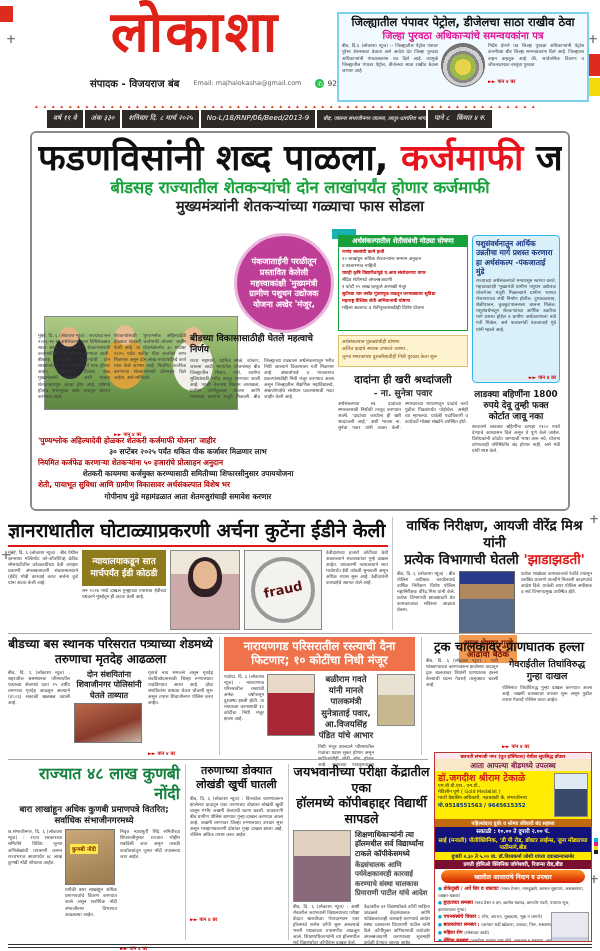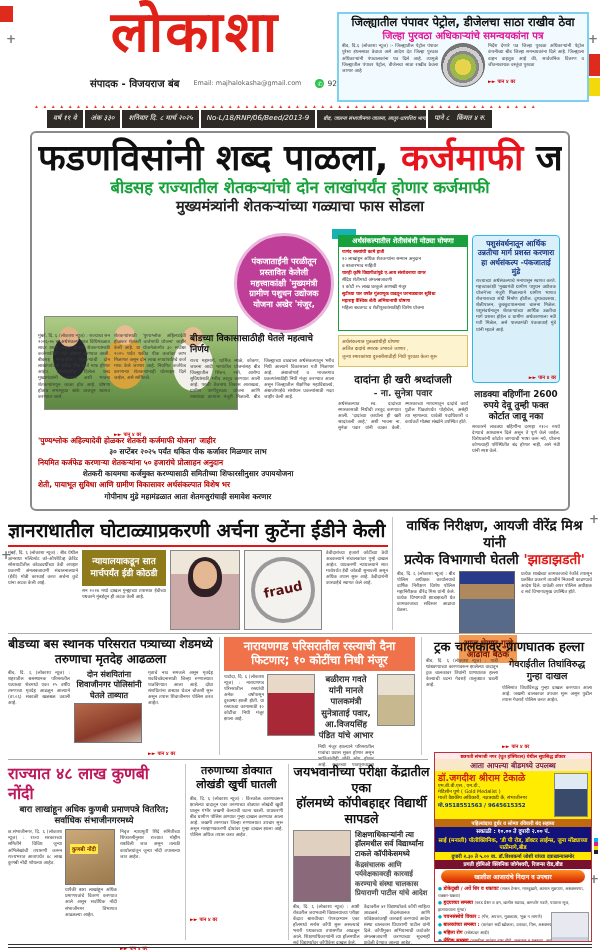--- a/index.html
+++ b/index.html
@@ -58,21 +58,21 @@
   .greenbox { border:1.5px solid #18a03c; background:#fff; overflow:hidden; }
   .greenbox .hd { background:#18a03c; color:#fff; font-size:6.8px; font-weight:bold; text-align:center; padding:2px 1px; line-height:1.1; }
   .greenbox ul { list-style:none; padding:2px 3px; }
   .greenbox li { font-size:4.6px; line-height:1.5; white-space:nowrap; overflow:hidden; }
   .li-r { color:#c40000; font-weight:bold; }
   .li-d { color:#333; }
   .creambox { background:#fdf3cf; border:1px solid #d8c06a; font-size:4.8px; line-height:1.55; color:#7a4a10; padding:2px 3px; overflow:hidden; }
   .tribute-t { font-size:10.5px; font-weight:900; color:#161616; text-align:center; line-height:1.2; }
   .tribute-b { font-size:9px; font-weight:bold; color:#333; text-align:center; }
   .bluebox { background:#d9f0fa; border:1.5px solid #30b6e8; border-radius:4px; padding:3px; overflow:hidden; }
-  .bluebox .hd { font-size:7.4px; font-weight:900; color:#14317e; text-align:center; line-height:1.25; margin-bottom:2px; }
+  .bluebox .hd { font-size:7.4px; font-weight:900; color:#14317e; text-align:left; line-height:1.25; margin-bottom:2px; }
   .ladki-t { font-size:8.8px; font-weight:900; color:#161616; text-align:center; line-height:1.25; }
   .colrow { display:flex; gap:4px; }
   .colhead { font-size:9px; font-weight:900; color:#101010; line-height:1.25; margin-bottom:2px; }
   .bullets div { font-size:7.4px; font-weight:bold; line-height:1.5; white-space:nowrap; overflow:hidden; }
   .b-r { color:#b40000; } .b-d { color:#222;text-align:center; }
 
   
   .story-h1 { font-weight:900; color:#101010; text-align:center; }
   .goldbox { background:#8f7a1c; color:#fff; font-size:8.8px; font-weight:bold; text-align:center; padding:6px 3px; line-height:1.35; }
   .photo { border:1px solid #888; }
@@ -82,21 +82,21 @@
   .stamp .ring { position:absolute; left:8%; top:8%; width:84%; height:84%; border:4px solid #9a9a9a; border-radius:50%; }
   .stamp .word { position:absolute; left:0; right:0; top:40%; text-align:center; font-weight:900; color:#5a1010; font-size:13px; transform:rotate(-12deg); }
   .orangebox { background:#f29a52; color:#7a1800; font-weight:900; font-size:8.6px; text-align:center; padding:3px 2px; line-height:1.3; }
   .hline { border-top:1px solid #aaa; }
   .vline { border-left:1px solid #c5c5c5; }
 
   .bf-box { font-size:8px; font-weight:900; color:#222; text-align:center; line-height:1.3; }
   .roadhead { background:#f0724a; color:#fff; font-size:11.5px; font-weight:900; text-align:center; line-height:1.2; padding:3px 2px; }
   .roadcap { font-size:8.4px; font-weight:900; color:#333; text-align:center; line-height:1.35; }
 
-  .kunbi-h { font-size:16px; font-weight:900; color:#be185d; text-align:left; line-height:1.25; }
+  .kunbi-h { font-size:16px; font-weight:900; color:#15803d; text-align:right; line-height:1.25; }
   .kunbi-s { font-size:8.6px; font-weight:900; color:#222; text-align:center; line-height:1.3; }
   .inset { background:linear-gradient(160deg,#caa87a,#9a7a4e); border:1px solid #777; position:relative; }
   .inset .lbl { position:absolute; left:4px; top:14px; background:#ffe84a; color:#7a2a00; font-size:5.6px; font-weight:bold; padding:1px 2px; }
 
   .exam-s1 { font-size:7.4px; font-weight:900; color:#222; line-height:1.3; }
   .exam-s2 { font-size:7px; font-weight:bold; color:#4a4a4a; line-height:1.3; }
 
   
   .docad { border:1px solid #b33; background:#fff; overflow:hidden; font-size:5px; }
   .doc-top { color:#c00; font-weight:bold; font-size:4.8px; text-align:center; background:#ffe9ef; }
@@ -232,21 +232,21 @@
       <div class="tiny" style="margin-top:2px;column-count:2;column-gap:4px;height:92px;">अर्थसंकल्पात स्व. दादांच्या स्मारकासाठी निधीची तरतूद करण्यात आली. 'दादांच्या कार्याला ही खरी श्रध्दांजली आहे,' अशी भावना ना. सुनेत्रा पवार यांनी व्यक्त केली. स्मारकाच्या माध्यमातून दादांचे कार्य पुढील पिढ्यांपर्यंत पोहोचेल, असेही त्या म्हणाल्या. यावेळी पदाधिकारी व कार्यकर्ते मोठ्या संख्येने उपस्थित होते.</div>
     </div>
 
     <div class="abs bluebox" style="left:440px;top:102px;width:88px;height:148px;">
       <div class="hd">पशुसंवर्धनातून आर्थिक उन्नतीचा मार्ग प्रशस्त करणारा हा अर्थसंकल्प -पंकजाताई मुंडे</div>
       <div class="tiny" style="height:96px;">राज्याच्या अर्थसंकल्पाचे मनापासून स्वागत करते. महत्त्वाकांक्षी 'मुख्यमंत्री ग्रामीण पशुधन उद्योजक योजने'ला मंजुरी मिळाल्याने ग्रामीण भागात रोजगाराच्या संधी निर्माण होतील. दुग्धव्यवसाय, शेळीपालन, कुक्कुटपालनाला चालना मिळेल. पशुसंवर्धनातून शेतकऱ्यांच्या आर्थिक उन्नतीचा मार्ग प्रशस्त होईल व ग्रामीण अर्थकारणाला नवी गती मिळेल, असे पालकमंत्री पंकजाताई मुंडे यांनी म्हटले आहे.</div>
       <div class="cont" style="text-align:right;">►► पान ४ वर</div>
     </div>
 
     <div class="abs" style="left:440px;top:256px;width:88px;height:114px;">
-      <div class="ladki-t">लाडक्या बहिणींना 2600 रुपये देवू तुम्ही फक्त कोर्टात जावू नका</div>
+      <div class="ladki-t">लाडक्या बहिणींना 1800 रुपये देवू तुम्ही फक्त कोर्टात जावू नका</div>
       <div class="tiny" style="margin-top:2px;height:76px;">सरकारने लाडक्या बहिणींना दरमहा २१०० रुपये देण्याचे आश्वासन दिले असून ते पूर्ण केले जाईल. विरोधकांनी कोर्टात जाण्याची भाषा करू नये, योजना कोणत्याही परिस्थितीत बंद होणार नाही, असे मंत्री यांनी स्पष्ट केले.</div>
     </div>
 
     <div class="abs colrow" style="left:6px;top:200px;width:296px;height:98px;">
       <div class="tiny" style="width:72px;">मुंबई, दि. ६ (लोकाशा न्यूज) : राज्याचा सन २०२६-२७ चा अर्थसंकल्प आज विधिमंडळात सादर झाला असून यामध्ये शेतकऱ्यांसाठी कर्जमाफीची मोठी घोषणा करण्यात आली. बीडसह राज्यातील शेतकऱ्यांची दोन लाखांपर्यंतची थकीत पीक कर्जे माफ होणार आहेत. निवडणुकीत दिलेला शब्द मुख्यमंत्र्यांनी पाळला अशी भावना शेतकऱ्यांमधून व्यक्त होत आहे. घोषणा होताच सभागृहात बाके वाजवून स्वागत करण्यात आले.</div>
       <div style="width:72px;">
         <span class="tiny" style="display:block;height:88px;">शेतकऱ्यांसाठी 'पुण्यश्लोक अहिल्यादेवी होळकर शेतकरी कर्जमाफी योजना' जाहीर केली आहे. या योजनेअंतर्गत ३० सप्टेंबर २०२५ पर्यंत थकीत पीक कर्जावर लाभ मिळणार असून दोन लाख रुपयांपर्यंतचे कर्ज माफ केले जाणार आहे. नियमित कर्जफेड करणाऱ्या शेतकऱ्यांनाही प्रोत्साहन दिले जाईल, असे सांगितले. </span>
         <span class="cont">►► पान ४ वर</span>
       </div>
       <div style="flex:1;">

